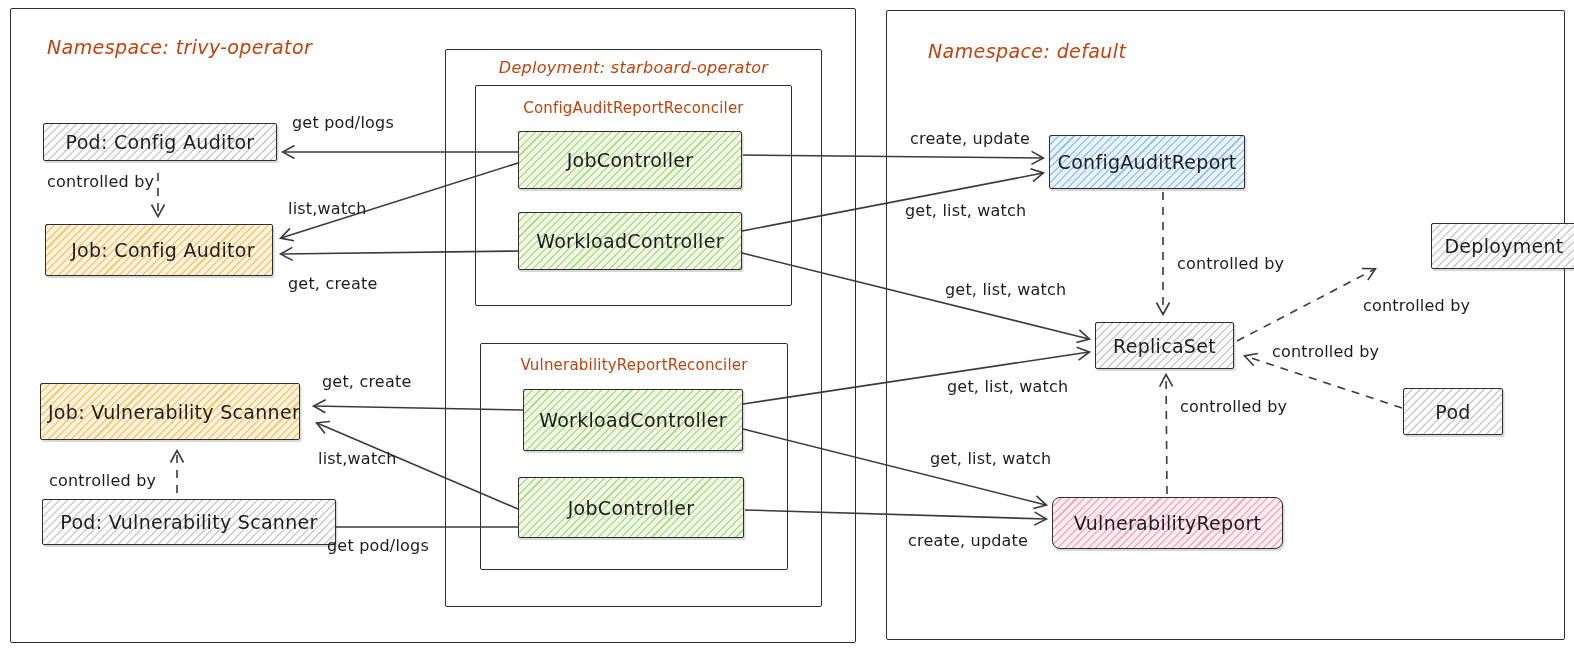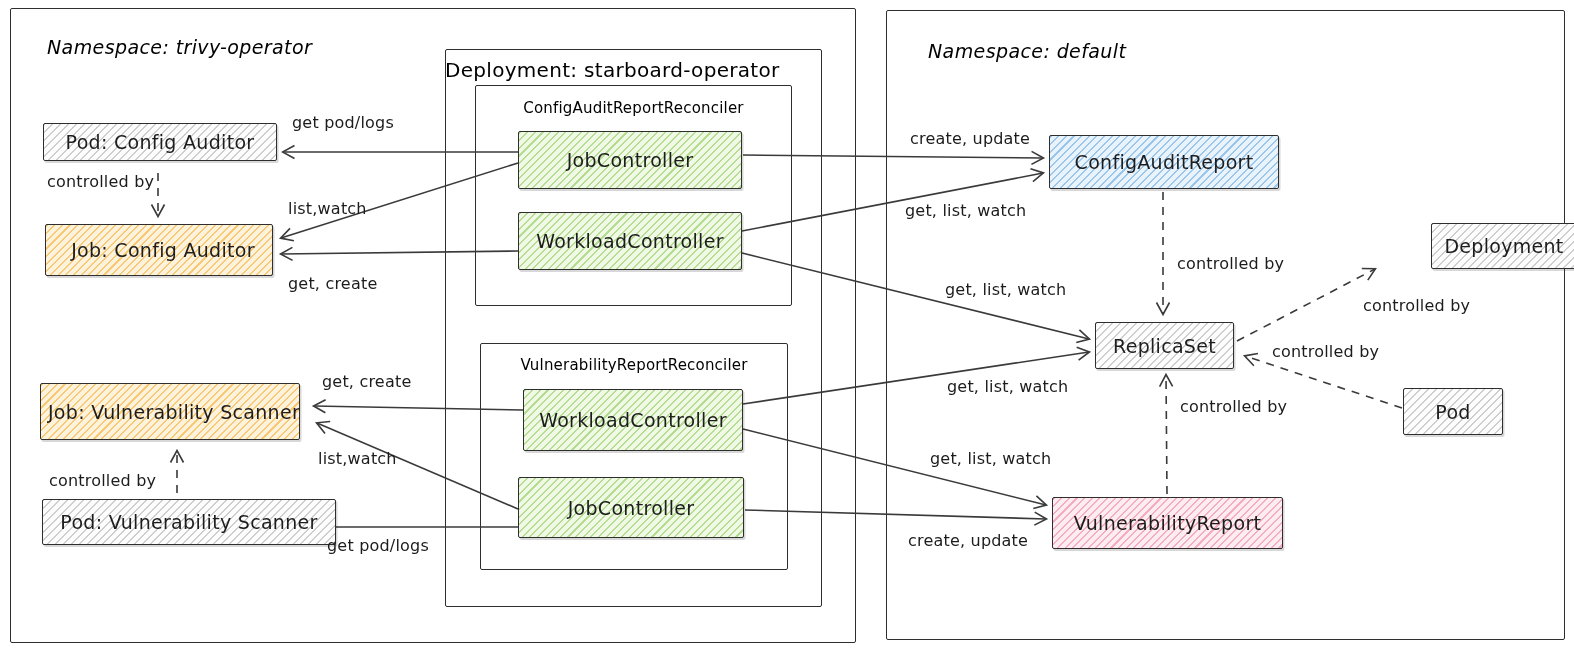--- a/index.html
+++ b/index.html
@@ -6,42 +6,42 @@
   #canvas{
     position:relative;width:1574px;height:653px;background:#ffffff;overflow:hidden;
     font-family:"DejaVu Sans","Liberation Sans",sans-serif;color:#1d1d1d;
   }
   
   .container{
     position:absolute;border:1.7px solid #2e2e2e;border-radius:2px;
     background:transparent;z-index:1;box-sizing:border-box;
   }
   .container-title{
-    position:absolute;z-index:4;white-space:nowrap;color:#000000;
+    position:absolute;z-index:4;white-space:nowrap;color:#c2410c;
   }
   .ns-title{font-size:19px;letter-spacing:.4px;font-style:italic;}
-  .dep-title{font-size:20px;letter-spacing:.3px;}
+  .dep-title{font-size:16px;letter-spacing:.3px;text-align:center;font-style:italic;}
   .rec-title{font-size:15px;letter-spacing:.2px;text-align:center;}
   
   #edges{position:absolute;left:0;top:0;z-index:2;}
   .edge{stroke:#3a3a3a;stroke-width:1.6;fill:none;}
   .edge.dashed{stroke-dasharray:8 7;}
   
   .node{
     position:absolute;z-index:3;box-sizing:border-box;
     border:1.8px solid #2e2e2e;border-radius:2px;
     display:flex;align-items:center;justify-content:center;
     font-size:19px;letter-spacing:.3px;white-space:nowrap;
     box-shadow:1.5px 2px 0 rgba(40,40,40,.18);
   }
   .fill-gray  {background:repeating-linear-gradient(135deg, rgba(130,130,130,.38) 0 1.4px, rgba(0,0,0,0) 1.4px 5.6px), #fdfdfd;}
   .fill-orange{background:repeating-linear-gradient(135deg, rgba(243,166,35,.55) 0 1.5px, rgba(0,0,0,0) 1.5px 5.4px), #fdf3dc;padding-left:8px;}
   .fill-green {background:repeating-linear-gradient(135deg, rgba(123,193,62,.50) 0 1.5px, rgba(0,0,0,0) 1.5px 5.4px), #f0f9e6;}
   .fill-blue  {background:repeating-linear-gradient(135deg, rgba(64,143,215,.45) 0 1.5px, rgba(0,0,0,0) 1.5px 5.4px), #e9f3fc;}
-  .fill-pink  {background:repeating-linear-gradient(135deg, rgba(232,96,134,.45) 0 1.5px, rgba(0,0,0,0) 1.5px 5.4px), #fdecf1;}
+  .fill-pink  {background:repeating-linear-gradient(135deg, rgba(232,96,134,.45) 0 1.5px, rgba(0,0,0,0) 1.5px 5.4px), #fdecf1;border-radius:8px;}
   
   .elabel{
     position:absolute;z-index:4;font-size:16px;letter-spacing:.2px;
     white-space:nowrap;color:#1c1c1c;
   }
 </style>
 </head>
 <body>
 
 <div id="canvas">
@@ -89,21 +89,21 @@
   <div class="node fill-gray" style="left:43px;top:123px;width:234px;height:38px">Pod: Config Auditor</div>
   <div class="node fill-orange" style="left:45px;top:224px;width:228px;height:52px">Job: Config Auditor</div>
   <div class="node fill-orange" style="left:40px;top:383px;width:260px;height:57px">Job: Vulnerability Scanner</div>
   <div class="node fill-gray" style="left:42px;top:499px;width:294px;height:46px">Pod: Vulnerability Scanner</div>
 
   <div class="node fill-green" style="left:518px;top:131px;width:224px;height:58px">JobController</div>
   <div class="node fill-green" style="left:518px;top:212px;width:224px;height:58px">WorkloadController</div>
   <div class="node fill-green" style="left:523px;top:389px;width:220px;height:62px">WorkloadController</div>
   <div class="node fill-green" style="left:518px;top:477px;width:226px;height:61px">JobController</div>
 
-  <div class="node fill-blue" style="left:1049px;top:135px;width:230px;height:54px">ConfigAuditReport</div>
+  <div class="node fill-blue" style="left:1049px;top:135px;width:196px;height:54px">ConfigAuditReport</div>
   <div class="node fill-gray" style="left:1431px;top:223px;width:146px;height:46px">Deployment</div>
   <div class="node fill-gray" style="left:1095px;top:322px;width:139px;height:47px">ReplicaSet</div>
   <div class="node fill-gray" style="left:1403px;top:388px;width:100px;height:47px">Pod</div>
   <div class="node fill-pink" style="left:1052px;top:497px;width:231px;height:52px">VulnerabilityReport</div>
 
   <span class="elabel" style="left:292px;top:113px">get pod/logs</span>
   <span class="elabel" style="left:288px;top:199px">list,watch</span>
   <span class="elabel" style="left:288px;top:274px">get, create</span>
   <span class="elabel" style="left:322px;top:372px">get, create</span>
   <span class="elabel" style="left:318px;top:449px">list,watch</span>

